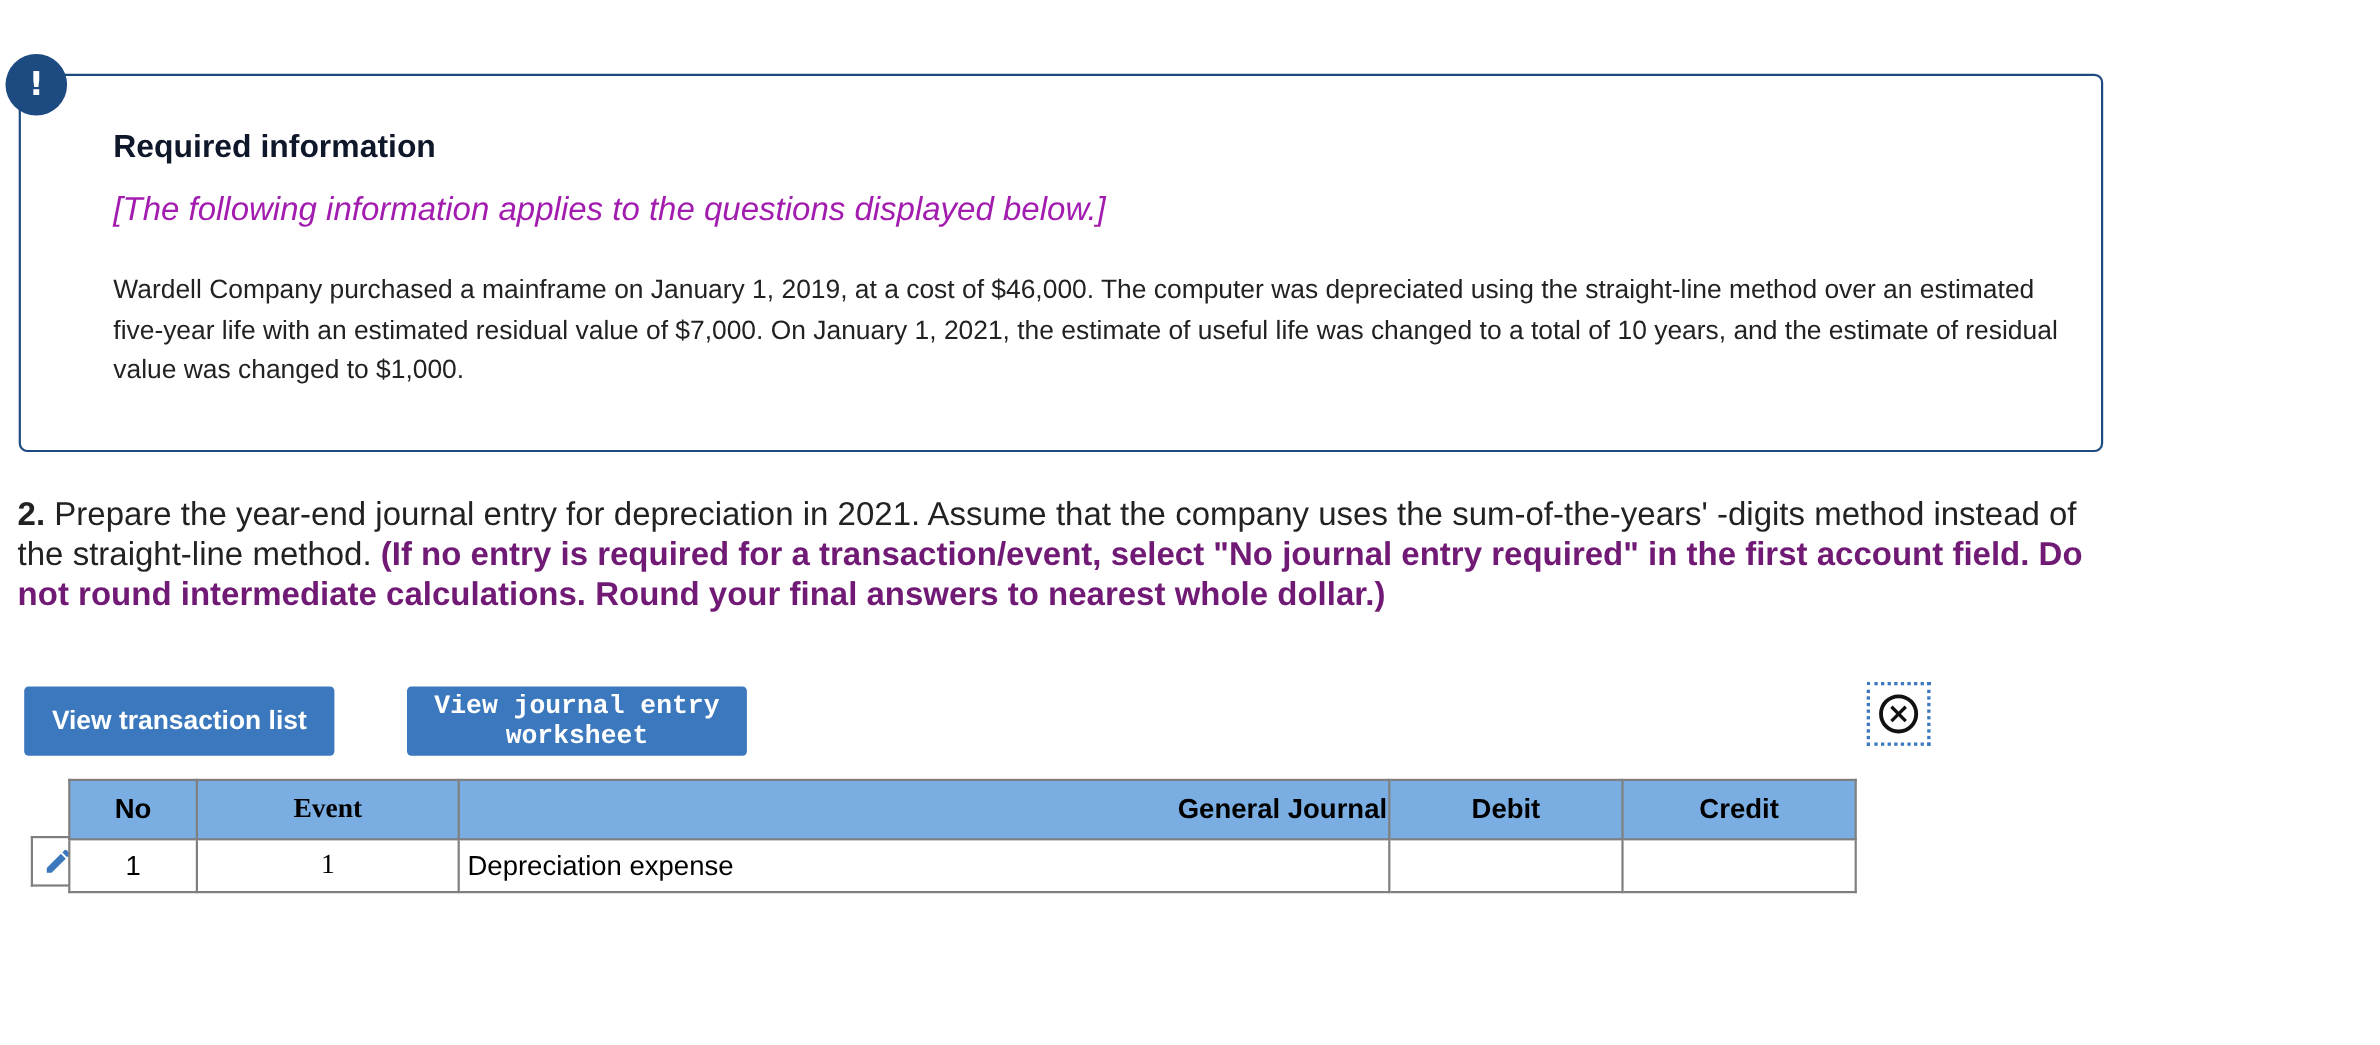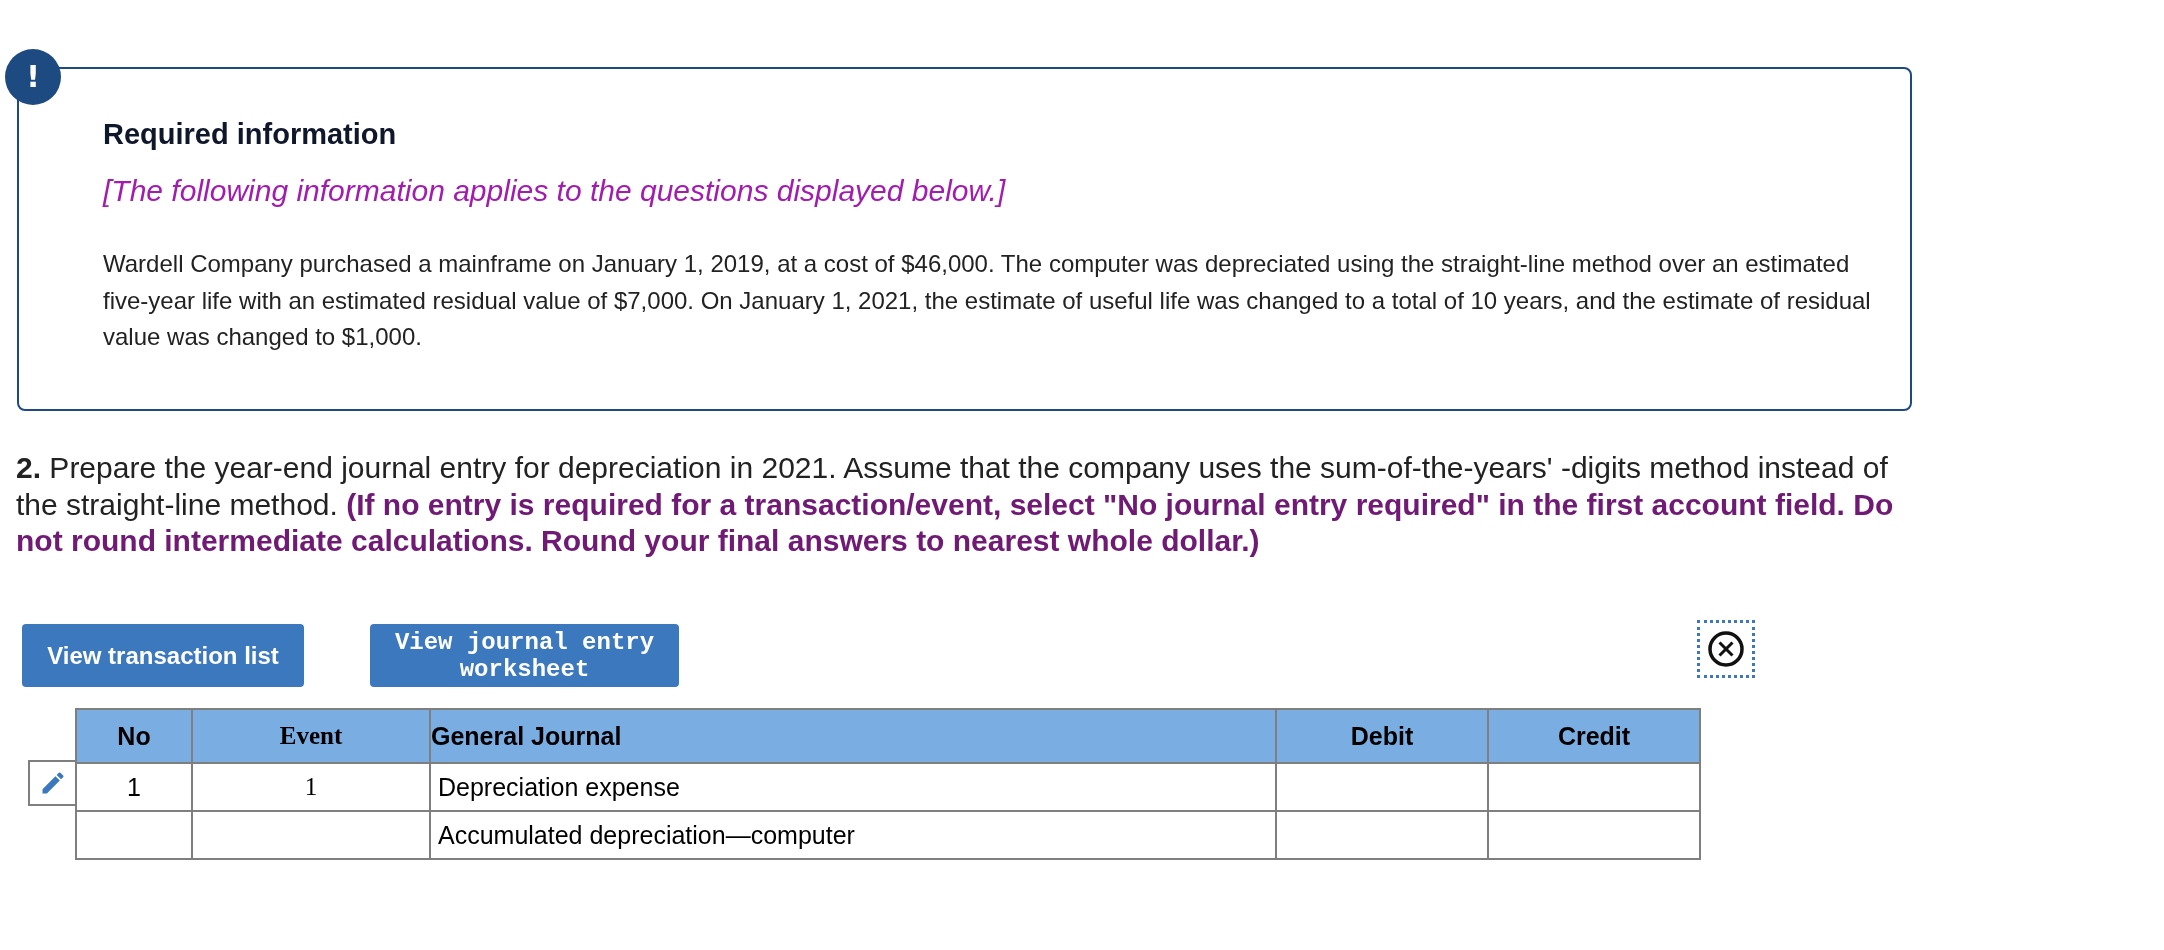--- a/index.html
+++ b/index.html
@@ -9,21 +9,21 @@
   .info-title { position:absolute; left:103px; top:118px; font-size:29px; font-weight:bold; color:#0f172a; }
   .info-italic { position:absolute; left:103px; top:174px; font-size:30px; font-style:italic; color:#a21caf; }
   .info-para { position:absolute; left:103px; top:246px; width:1780px; font-size:24px; line-height:36.5px; color:#222; }
   .question { position:absolute; left:16px; top:450px; width:1880px; font-size:30px; line-height:36.5px; color:#222; }
   .question b.num { font-weight:bold; }
   .question .instr { color:#701a75; font-weight:bold; }
   .btn { position:absolute; top:624px; height:63px; background:#3b78bd; color:#fff; border-radius:4px; font-weight:bold; font-size:24px; display:flex; align-items:center; justify-content:center; border:none; cursor:pointer; font-family:"Liberation Sans", sans-serif; }
   .btn-tx { left:22px; width:282px; }
   .btn-ws { left:370px; width:309px;font-family:Liberation Mono, monospace; }
   .close-wrap { position:absolute; left:1697px; top:620px; width:58px; height:58px; border:3px dotted #3b78bd; box-sizing:border-box; display:flex; align-items:center; justify-content:center; cursor:pointer; }
-  .journal { position:absolute; left:75px; top:708px; border-collapse:collapse; font-size:25px;border-radius:26px; }
+  .journal { position:absolute; left:62px; top:708px; border-collapse:collapse; font-size:25px;border-radius:26px; }
   .journal th { background:#7aaee3; color:#000; font-weight:bold; height:50px; border:2px solid #7f7f7f; font-size:25px; }
   .journal td { height:44px; border:2px solid #7f7f7f; background:#fff; color:#000; }
   .c-no { width:112px; text-align:center; }
   .c-ev { width:234px; text-align:center;font-family:Liberation Serif, serif; }
   .c-gj { width:846px; text-align:left; padding-left:7px; box-sizing:border-box; }
   .c-dr { width:208px; }
   .c-cr { width:208px; }
   .pencil-cell { position:absolute; left:28px; top:760px; width:47px; height:46px; border:2px solid #7f7f7f; border-right:none; box-sizing:border-box; display:flex; align-items:center; justify-content:center; cursor:pointer; background:#fff; }
 </style>
 </head>
@@ -52,34 +52,27 @@
   <svg width="28" height="28" viewBox="0 0 24 24">
     <path d="M3 17.25V21h3.75L17.81 9.94l-3.75-3.75L3 17.25zM20.71 7.04a1 1 0 0 0 0-1.41l-2.34-2.34a1 1 0 0 0-1.41 0l-1.83 1.83 3.75 3.75 1.83-1.83z" fill="#3b78bd"></path>
   </svg>
 </div>
 
 <table class="journal">
   <thead>
     <tr>
       <th class="c-no">No</th>
       <th class="c-ev">Event</th>
-      <th class="c-gj" style="text-align:left;padding-left:0">General Journal</th>
+      <th class="c-gj" style="text-align:right;padding-left:17px">General Journal</th>
       <th class="c-dr">Debit</th>
       <th class="c-cr">Credit</th>
     </tr>
   </thead>
   <tbody>
     <tr>
       <td class="c-no">1</td>
       <td class="c-ev">1</td>
       <td class="c-gj">Depreciation expense</td>
       <td class="c-dr"></td>
       <td class="c-cr"></td>
     </tr>
-    <tr>
-      <td class="c-no"></td>
-      <td class="c-ev"></td>
-      <td class="c-gj">Accumulated depreciation—computer</td>
-      <td class="c-dr"></td>
-      <td class="c-cr"></td>
-    </tr>
   </tbody>
 </table>
 
 </body></html>

